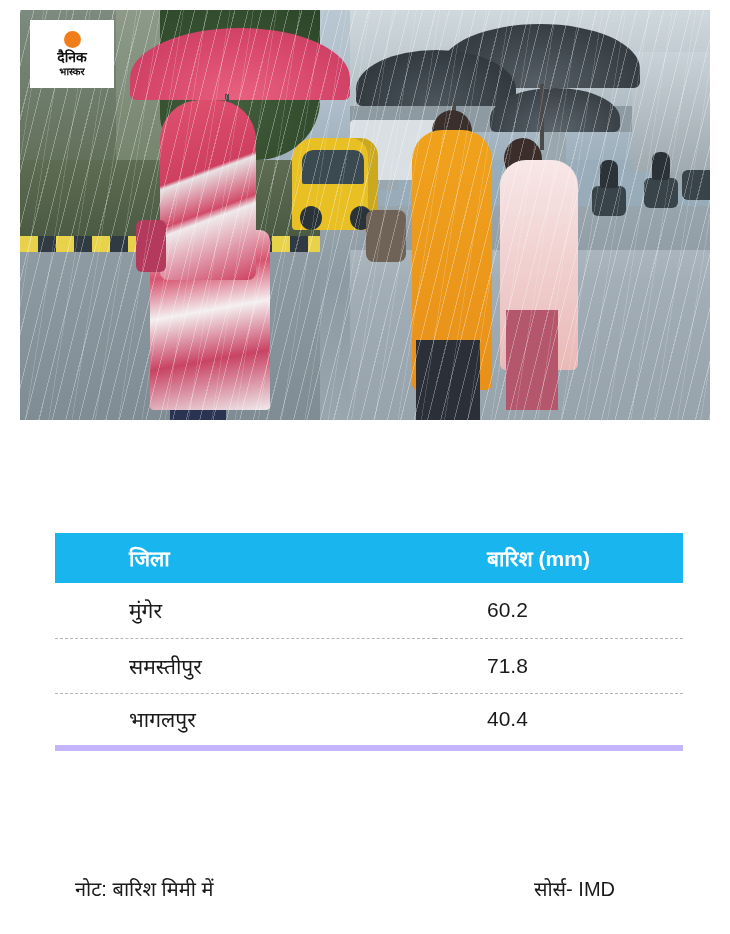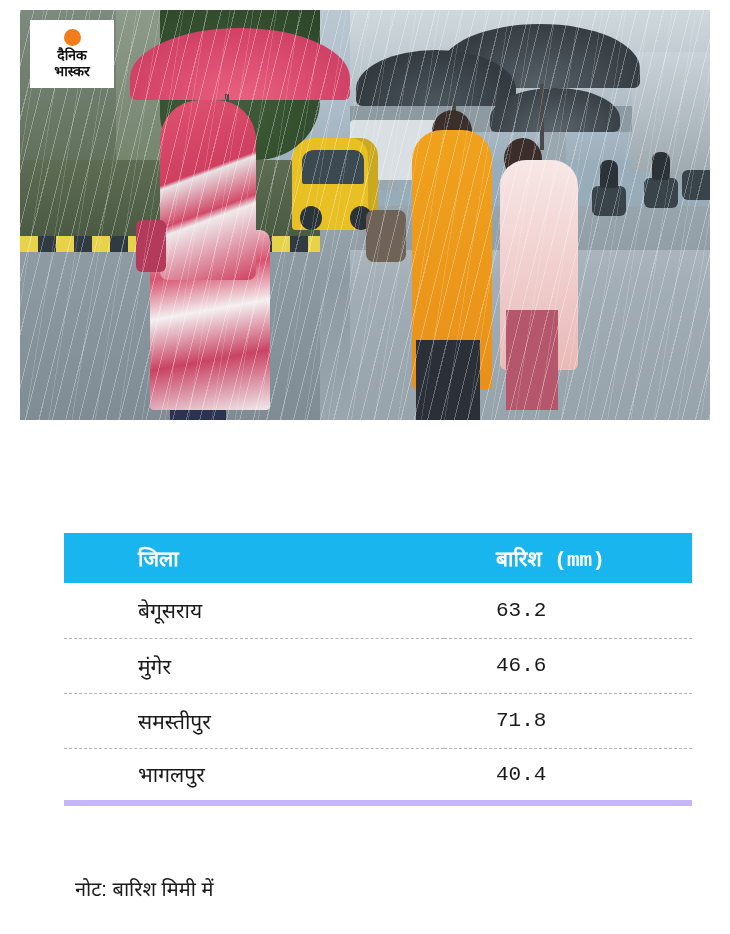--- a/index.html
+++ b/index.html
@@ -283,41 +283,40 @@
     background: #f07d1a;
     margin-bottom: 2px;
   }
   .logo-l1, .logo-l2 {
     font-family: "Liberation Serif", serif;
     font-weight: bold;
     color: #111111;
     line-height: 1.02;
   }
   .logo-l1 { font-size: 14px; }
-  .logo-l2 { font-size: 14px; }
+  .logo-l2 { font-size: 10px; }
 
   
   .headline {
     position: absolute;
     left: 0; top: 430px;
     width: 730px;
     text-align: center;
     font-family: "Liberation Sans", sans-serif;
     font-weight: bold;
     font-size: 40px;
     color: #111111;
     letter-spacing: -0.2px;
   }
 
   
   .table-wrap {
     position: absolute;
-    left: 64px; top: 533px;
+    left: 55px; top: 533px;
     width: 628px;
-    font-family: Liberation Mono, monospace;
   }
   table.rain-table {
     border-collapse: collapse;
     width: 628px;
     table-layout: fixed;
   }
   table.rain-table thead th {
     background: #19b5ef;
     color: #ffffff;
     font-size: 21px;
@@ -431,36 +430,33 @@
   <div class="table-wrap">
     <table class="rain-table">
       <thead>
         <tr>
           <th class="col-dist">जिला</th>
           <th class="col-val">बारिश (mm)</th>
         </tr>
       </thead>
       <tbody>
         <tr>
-          <td class="col-dist">बेगूसराय</td>
-          <td class="col-val">63.2</td>
-        </tr>
-        <tr>
           <td class="col-dist">मुंगेर</td>
-          <td class="col-val">46.6</td>
+          <td class="col-val">60.2</td>
         </tr>
         <tr>
           <td class="col-dist">समस्तीपुर</td>
           <td class="col-val">71.8</td>
         </tr>
         <tr>
           <td class="col-dist">भागलपुर</td>
           <td class="col-val">40.4</td>
         </tr>
       </tbody>
     </table>
   </div>
 
   <div class="footer">
     <div class="footer-note">नोट: बारिश मिमी में</div>
+    <div class="footer-source">सोर्स- IMD</div>
   </div>
 
 </div>
 
 </body></html>

